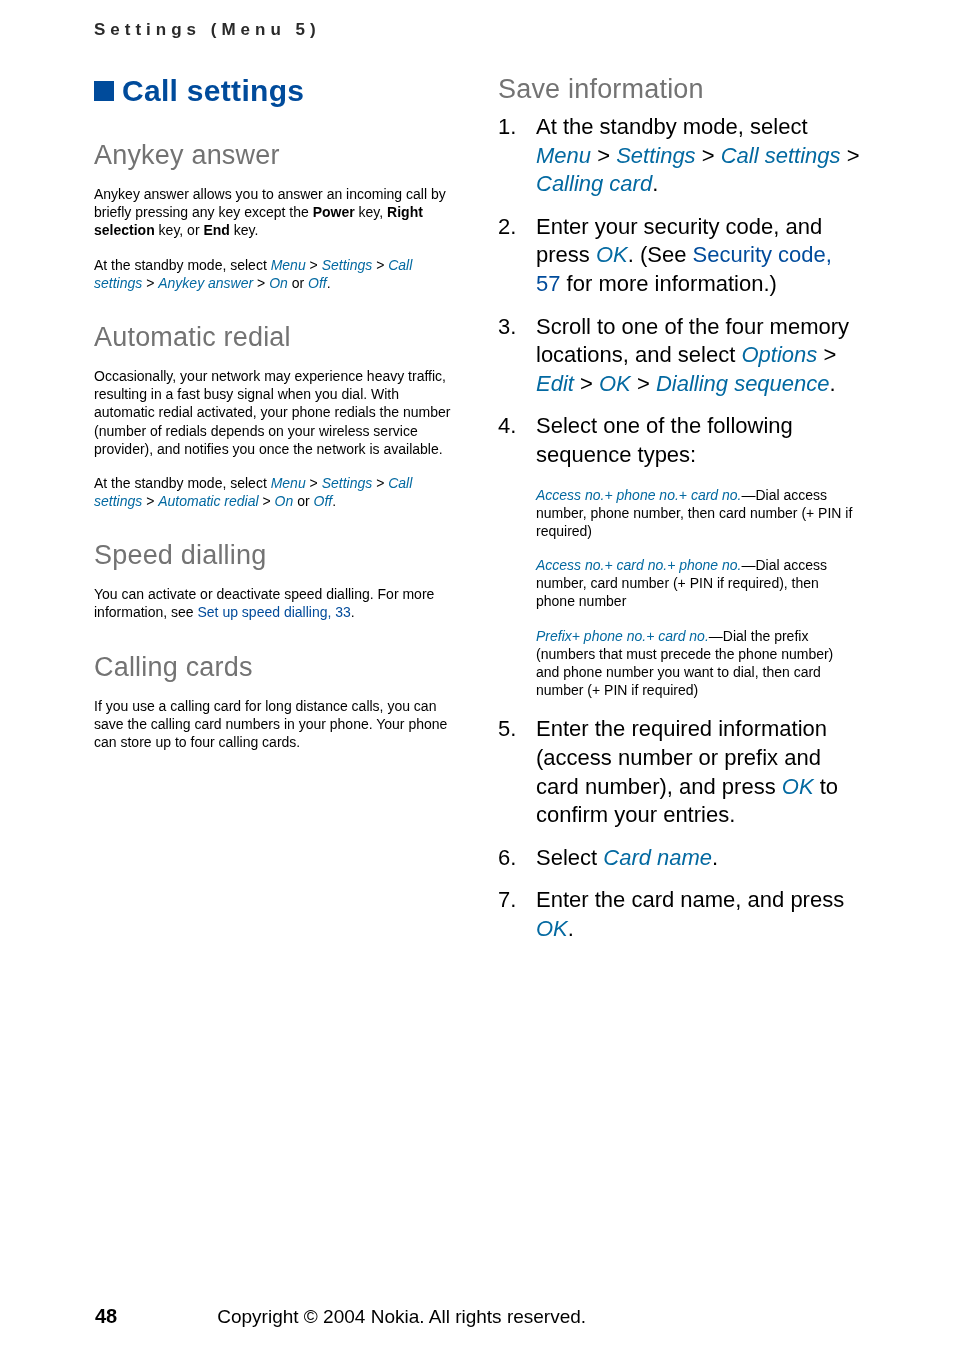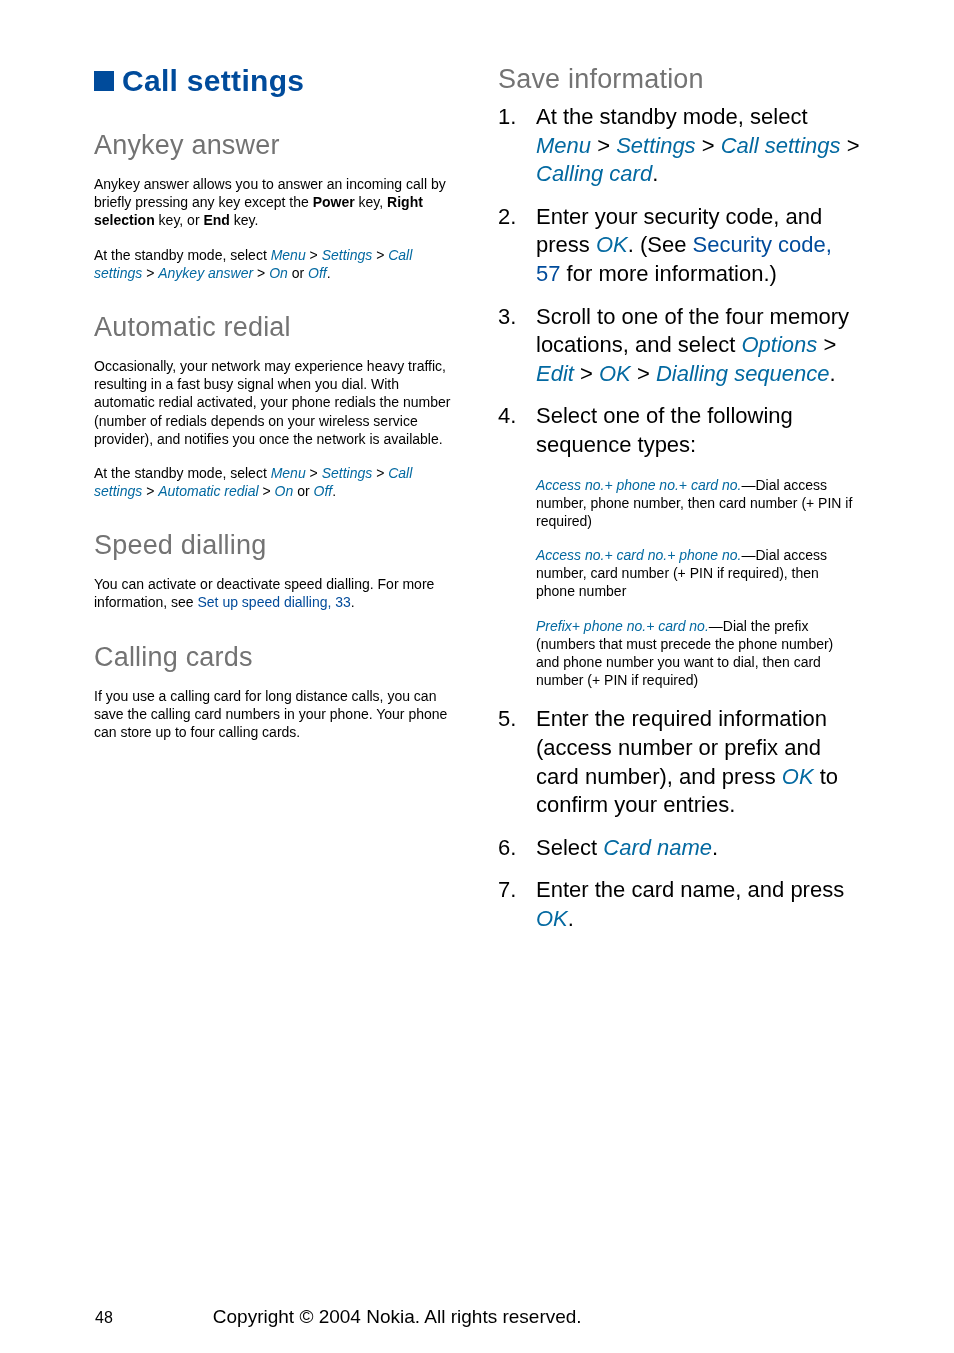--- a/index.html
+++ b/index.html
@@ -21,21 +21,21 @@
   .running-header {
     font-size: 17px;
     letter-spacing: 5px;
     font-weight: 600;
     color: #2a2a2a;
     padding-bottom: 6px;
   }
   .columns {
     display: flex;
     gap: 42px;
-    margin-top: 44px;
+    margin-top: 28px;
   }
   .col {
     flex: 1 1 0;
   }
   .section-bar {
     display: flex;
     align-items: center;
     gap: 8px;
     margin-bottom: 18px;
   }
@@ -94,34 +94,35 @@
   .footer {
     position: absolute;
     bottom: 25px;
     left: 95px;
     right: 95px;
     display: flex;
     align-items: baseline;
     font-size: 18px;
   }
   .page-num {
-    font-weight: 400;
-    font-size: 16px;
+    font-weight: 700;
+    font-size: 20px;
     margin-right: 100px;
   }
   .copyright {
     font-weight: 400;
     font-size: 19px;
   }
 </style>
 </head>
 <body>
 
 <div class="page">
 
+  <div class="running-header">Settings (Menu 5)</div>
 
   <div class="columns">
 
     <div class="col">
 
       <div class="section-bar">
         <div class="section-square"></div>
         <div class="section-title">Call settings</div>
       </div>
 

